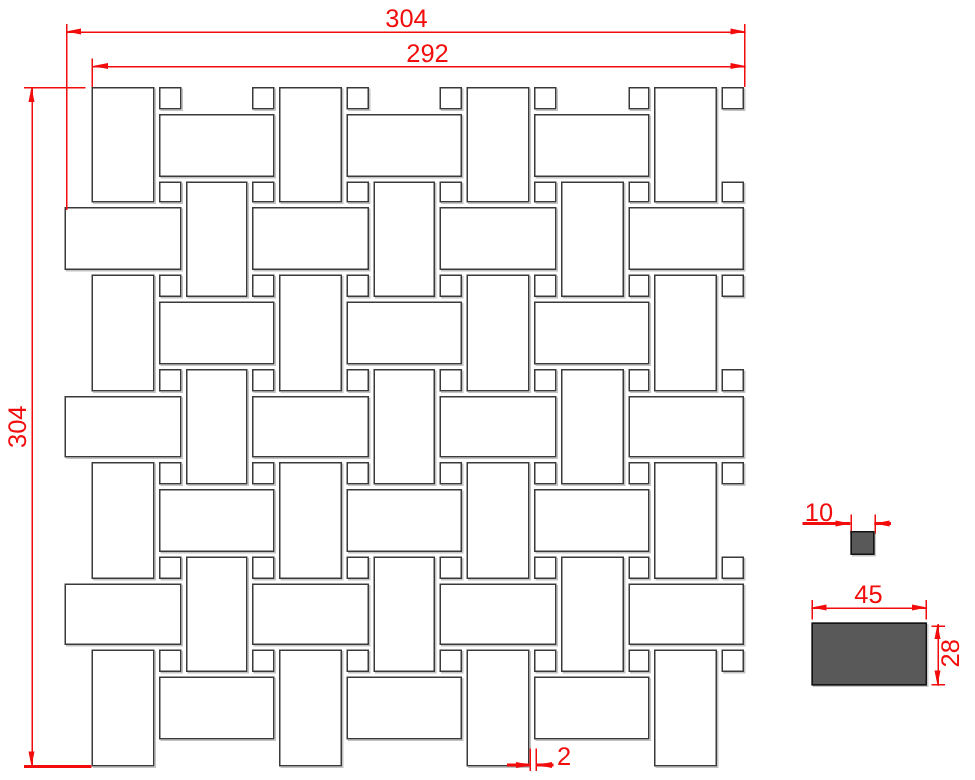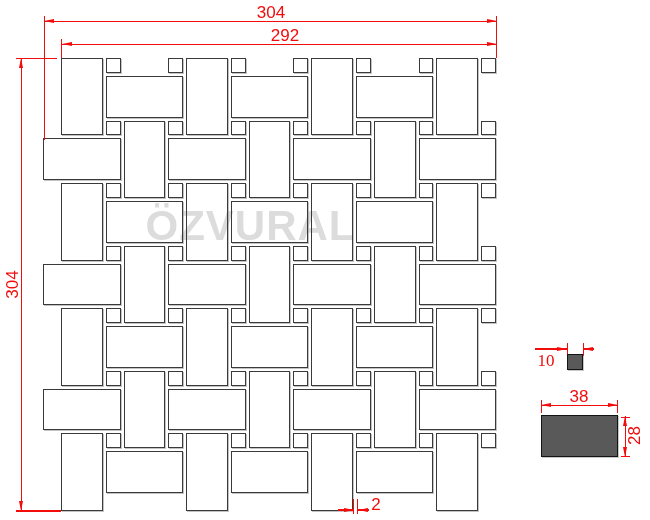--- a/index.html
+++ b/index.html
@@ -40,21 +40,20 @@
   }
   #detail-square{left:567px;top:354px;width:16px;height:16px;}
   #detail-rect{left:541px;top:415px;width:77px;height:42px;}
 </style>
 </head>
 <body>
 
 <div id="canvas">
 
   <div id="watermark">
-    <div>ÖZVURAL</div>
   </div>
 
   <div id="mosaic">
       <div class="tile" style="left: 61px; top: 58px; width: 41.72px; height: 77.48px;"></div>
       <div class="tile" style="left: 186.16px; top: 58px; width: 41.72px; height: 77.48px;"></div>
       <div class="tile" style="left: 311.32px; top: 58px; width: 41.72px; height: 77.48px;"></div>
       <div class="tile" style="left: 436.48px; top: 58px; width: 41.72px; height: 77.48px;"></div>
       <div class="tile" style="left: 61px; top: 183.16px; width: 41.72px; height: 77.48px;"></div>
       <div class="tile" style="left: 186.16px; top: 183.16px; width: 41.72px; height: 77.48px;"></div>
       <div class="tile" style="left: 311.32px; top: 183.16px; width: 41.72px; height: 77.48px;"></div>
@@ -181,32 +180,32 @@
     <div class="dim v" style="left:352.7px;top:499px;height:15px;"></div>
     <div class="dim v" style="left:357.3px;top:499px;height:15px;"></div>
     <div class="dim h" style="left:338px;top:509.4px;width:14.7px;"></div>
     <div class="arr right" style="left:343.9px;top:507.5px;"></div>
     <div class="dim h" style="left:358.3px;top:509.4px;width:11px;"></div>
     <div class="arr left" style="left:358.3px;top:507.5px;"></div>
     <div class="dimtext" style="left:368px;top:496px;width:16px;">2</div>
   </div>
 
   <div>
-    <div class="dimtext" style="left:533px;top:352px;width:26px;font-family:Liberation Serif, serif;">10</div>
+    <div class="dimtext" style="left:533px;top:333px;width:26px;">10</div>
     <div class="dim h" style="left:535px;top:348.4px;width:32.3px;"></div>
     <div class="arr right" style="left:557.3px;top:346.5px;"></div>
     <div class="dim h" style="left:582.8px;top:348.4px;width:11px;"></div>
     <div class="arr left" style="left:582.8px;top:346.5px;"></div>
     <div class="dim v" style="left:567.1px;top:343px;height:13px;"></div>
     <div class="dim v" style="left:582.6px;top:343px;height:13px;"></div>
     <div id="detail-square" class="solid"></div>
   </div>
 
   <div>
-    <div class="dimtext" style="left:566px;top:388px;width:26px;">38</div>
+    <div class="dimtext" style="left:566px;top:388px;width:26px;">45</div>
     <div class="dim h" style="left:541px;top:405px;width:76.5px;"></div>
     <div class="arr left" style="left:541px;top:403.1px;"></div>
     <div class="arr right" style="left:607.5px;top:403.1px;"></div>
     <div class="dim v" style="left:540.8px;top:400px;height:13px;"></div>
     <div class="dim v" style="left:617.3px;top:400px;height:13px;"></div>
     <div id="detail-rect" class="solid"></div>
 
     <div class="dim v" style="left:625.2px;top:415.5px;height:41.5px;"></div>
     <div class="arr up" style="left:623.3px;top:415.5px;"></div>
     <div class="arr down" style="left:623.3px;top:447px;"></div>

